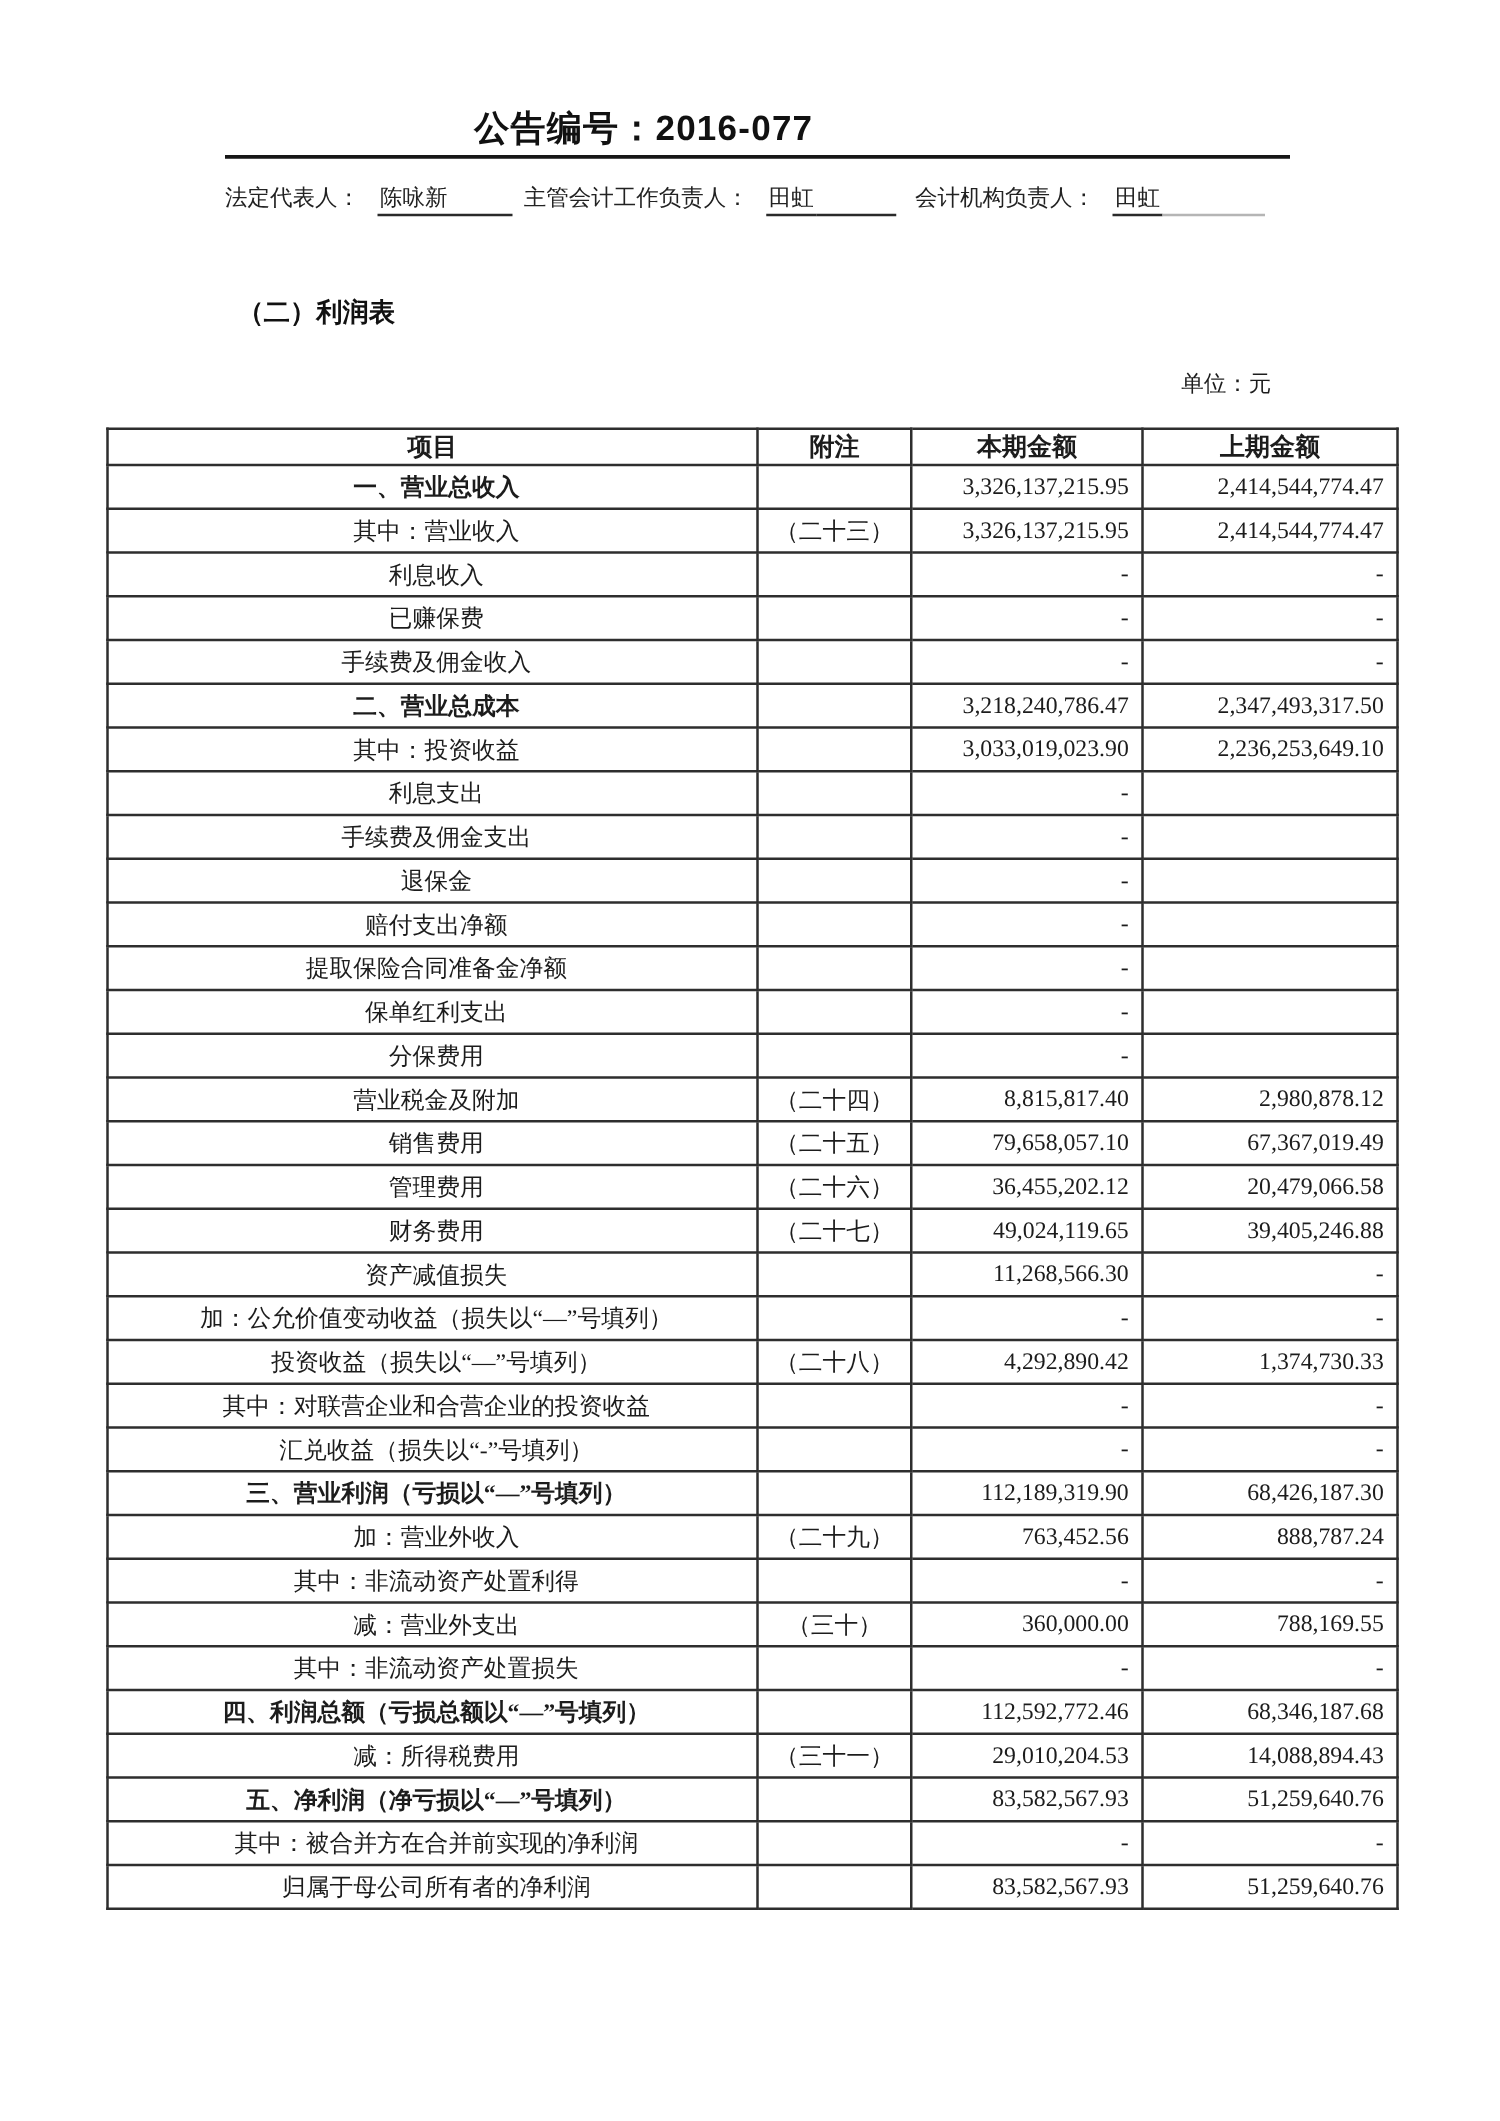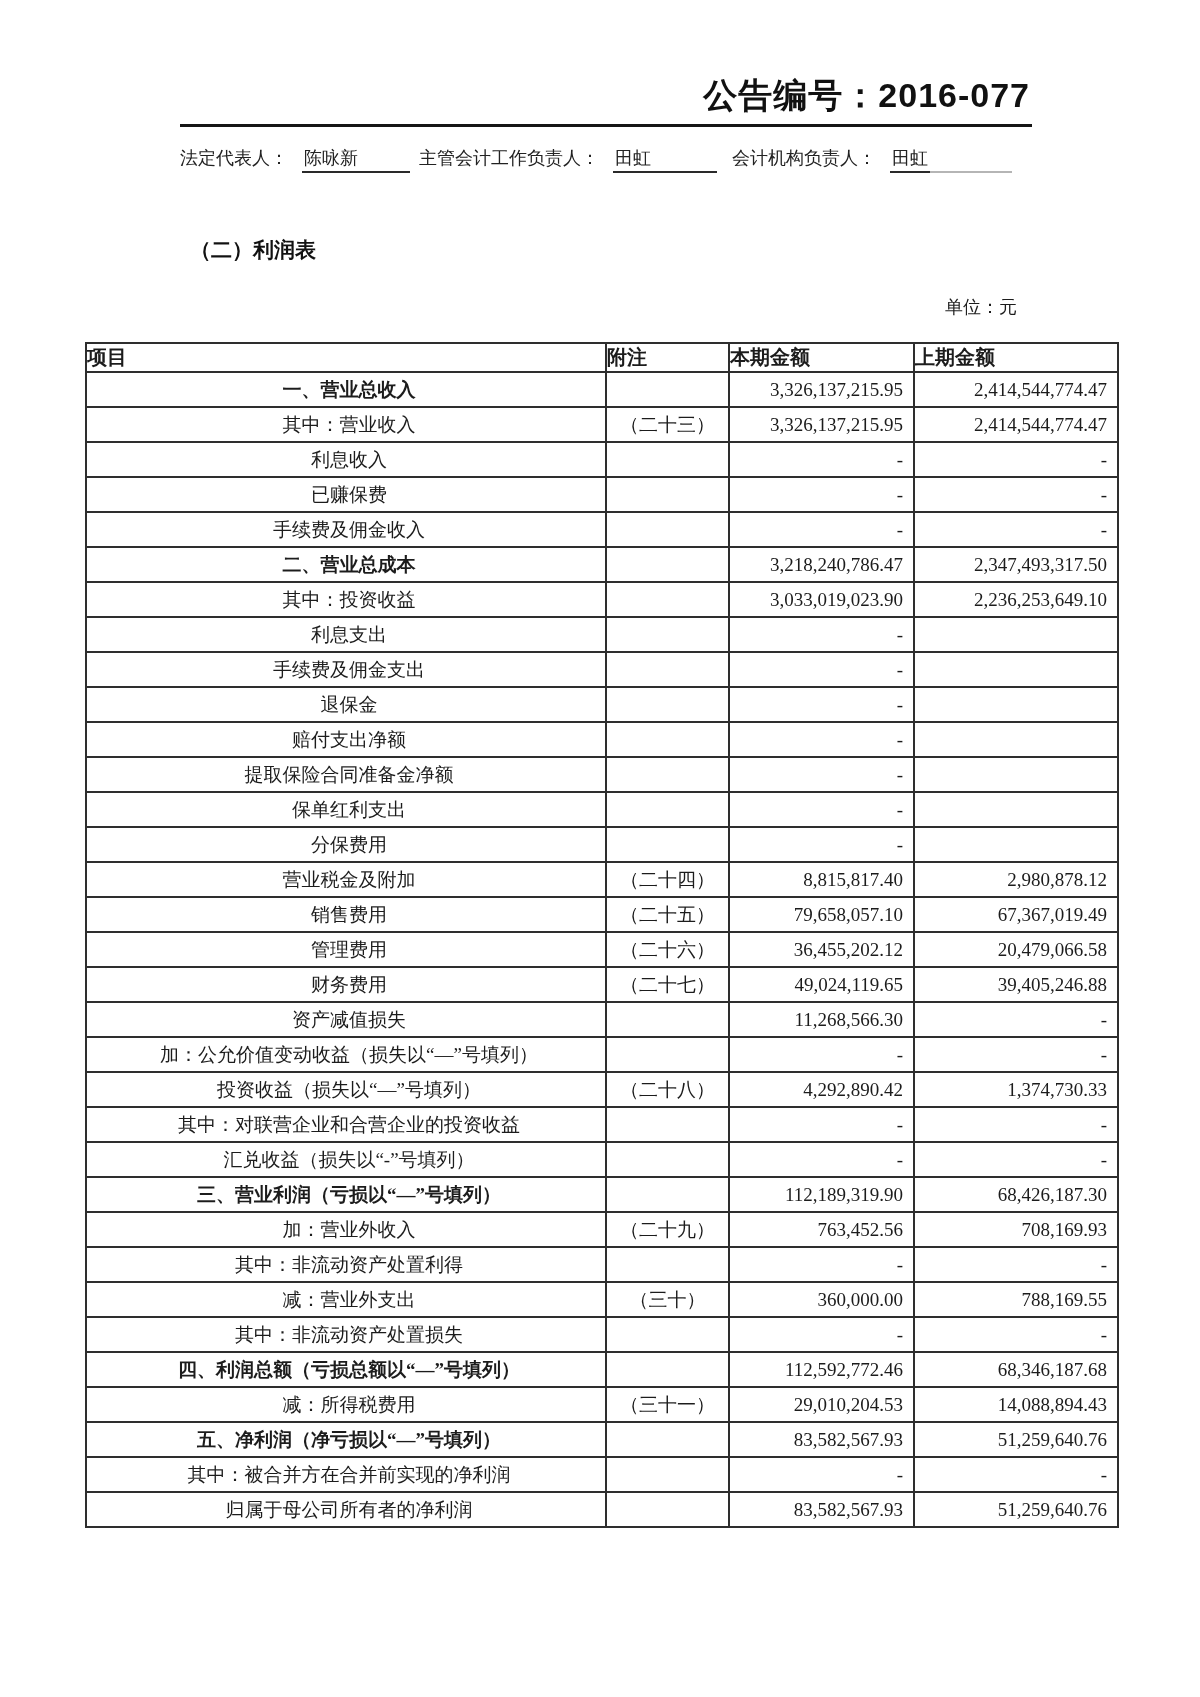--- a/index.html
+++ b/index.html
@@ -5,25 +5,25 @@
   html, body { margin: 0; padding: 0; }
   body {
     width: 1200px; height: 1697px;
     background: #ffffff;
     position: relative;
     font-family: "Liberation Serif", "DejaVu Serif", serif;
     color: #1c1c1c;
   }
   .announcement {
     position: absolute;
-    top: 73px; left: 0; width: 1030px;
-    text-align: right;
+    top: 84px; left: 0; width: 1030px;
+    text-align: center;
     font-family: "Liberation Sans", "DejaVu Sans", sans-serif;
     font-weight: bold;
-    font-size: 34px;
+    font-size: 28px;
     letter-spacing: 1px;
     color: #111;
   }
   .top-rule {
     position: absolute;
     left: 180px; top: 124px;
     width: 852px; height: 3px;
     background: #161616;
   }
   .signature-line {
@@ -78,21 +78,21 @@
     border: 2px solid #2e2e2e;
     font-size: 19px;
     padding: 0;
     overflow: hidden;
     white-space: nowrap;
   }
   .income-table th {
     height: 26px;
     font-size: 20px;
     font-weight: bold;
-    text-align: left;
+    text-align: center;
     vertical-align: middle;
   }
   .income-table td {
     height: 33px;
     vertical-align: middle;
   }
   .income-table td.td-item { text-align: center; padding-left: 6px; }
   .income-table td.td-note { text-align: center; }
   .income-table td.td-amount { text-align: right; padding-right: 10px; }
   .income-table tr.section-row td.td-item { font-weight: bold; }
@@ -269,21 +269,21 @@
       <tr class="section-row">
         <td class="td-item">三、营业利润（亏损以“—”号填列）</td>
         <td class="td-note"></td>
         <td class="td-amount">112,189,319.90</td>
         <td class="td-amount">68,426,187.30</td>
       </tr>
       <tr>
         <td class="td-item">加：营业外收入</td>
         <td class="td-note">（二十九）</td>
         <td class="td-amount">763,452.56</td>
-        <td class="td-amount">708,169.93</td>
+        <td class="td-amount">888,787.24</td>
       </tr>
       <tr>
         <td class="td-item">其中：非流动资产处置利得</td>
         <td class="td-note"></td>
         <td class="td-amount">-</td>
         <td class="td-amount">-</td>
       </tr>
       <tr>
         <td class="td-item">减：营业外支出</td>
         <td class="td-note">（三十）</td>

